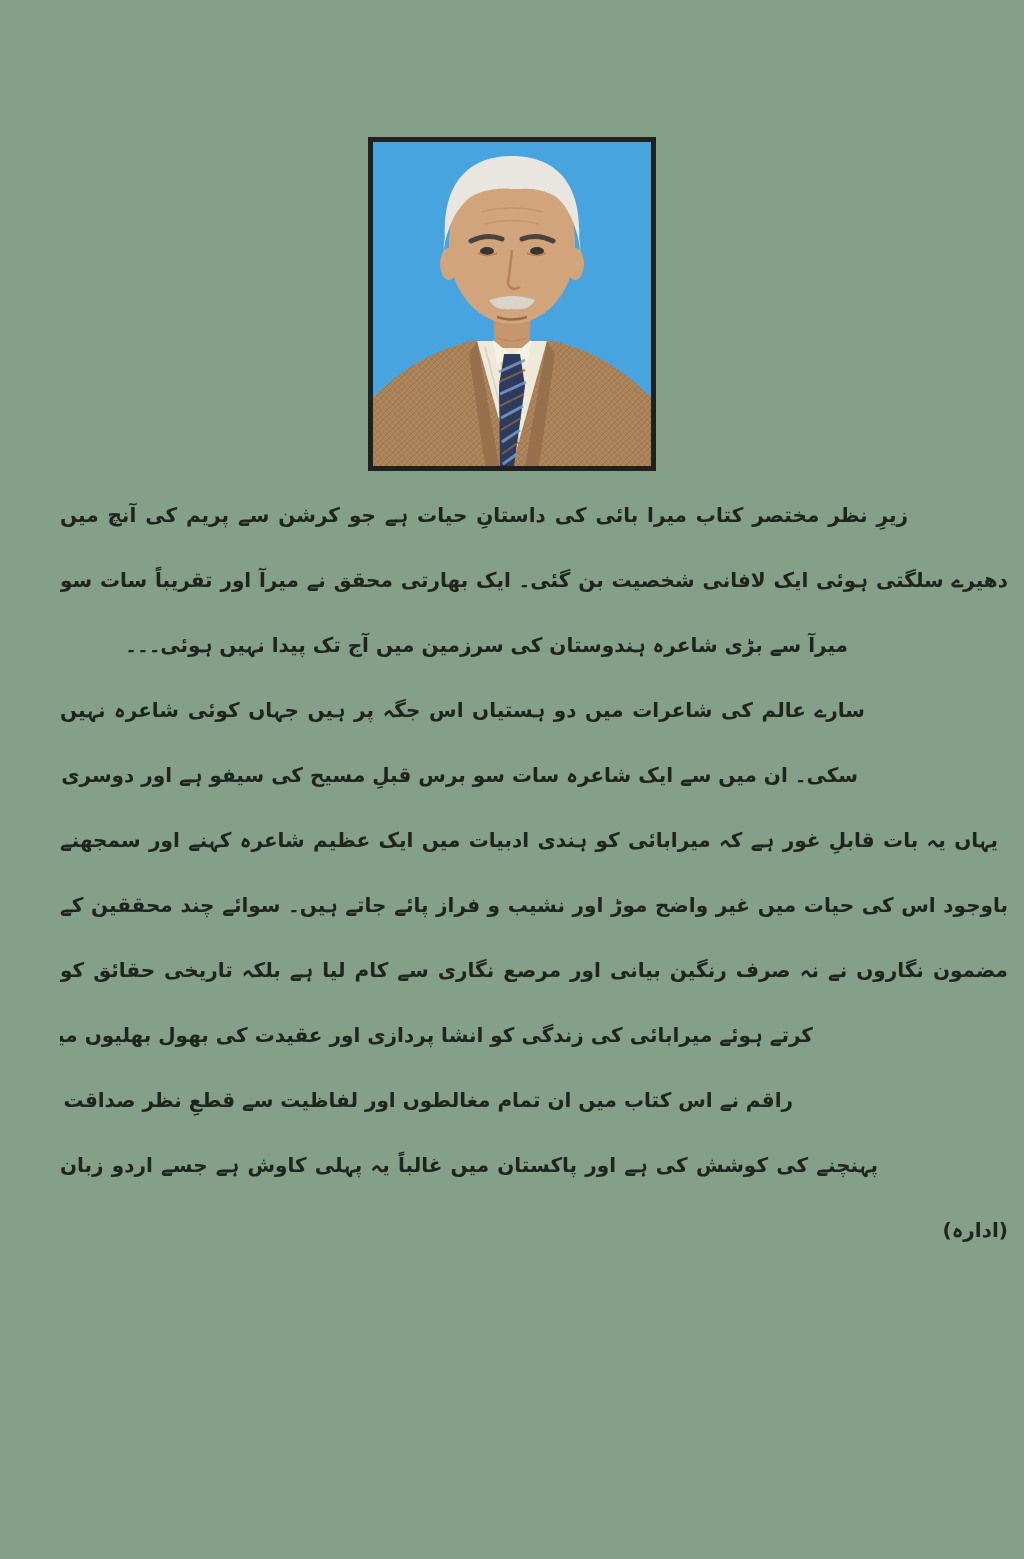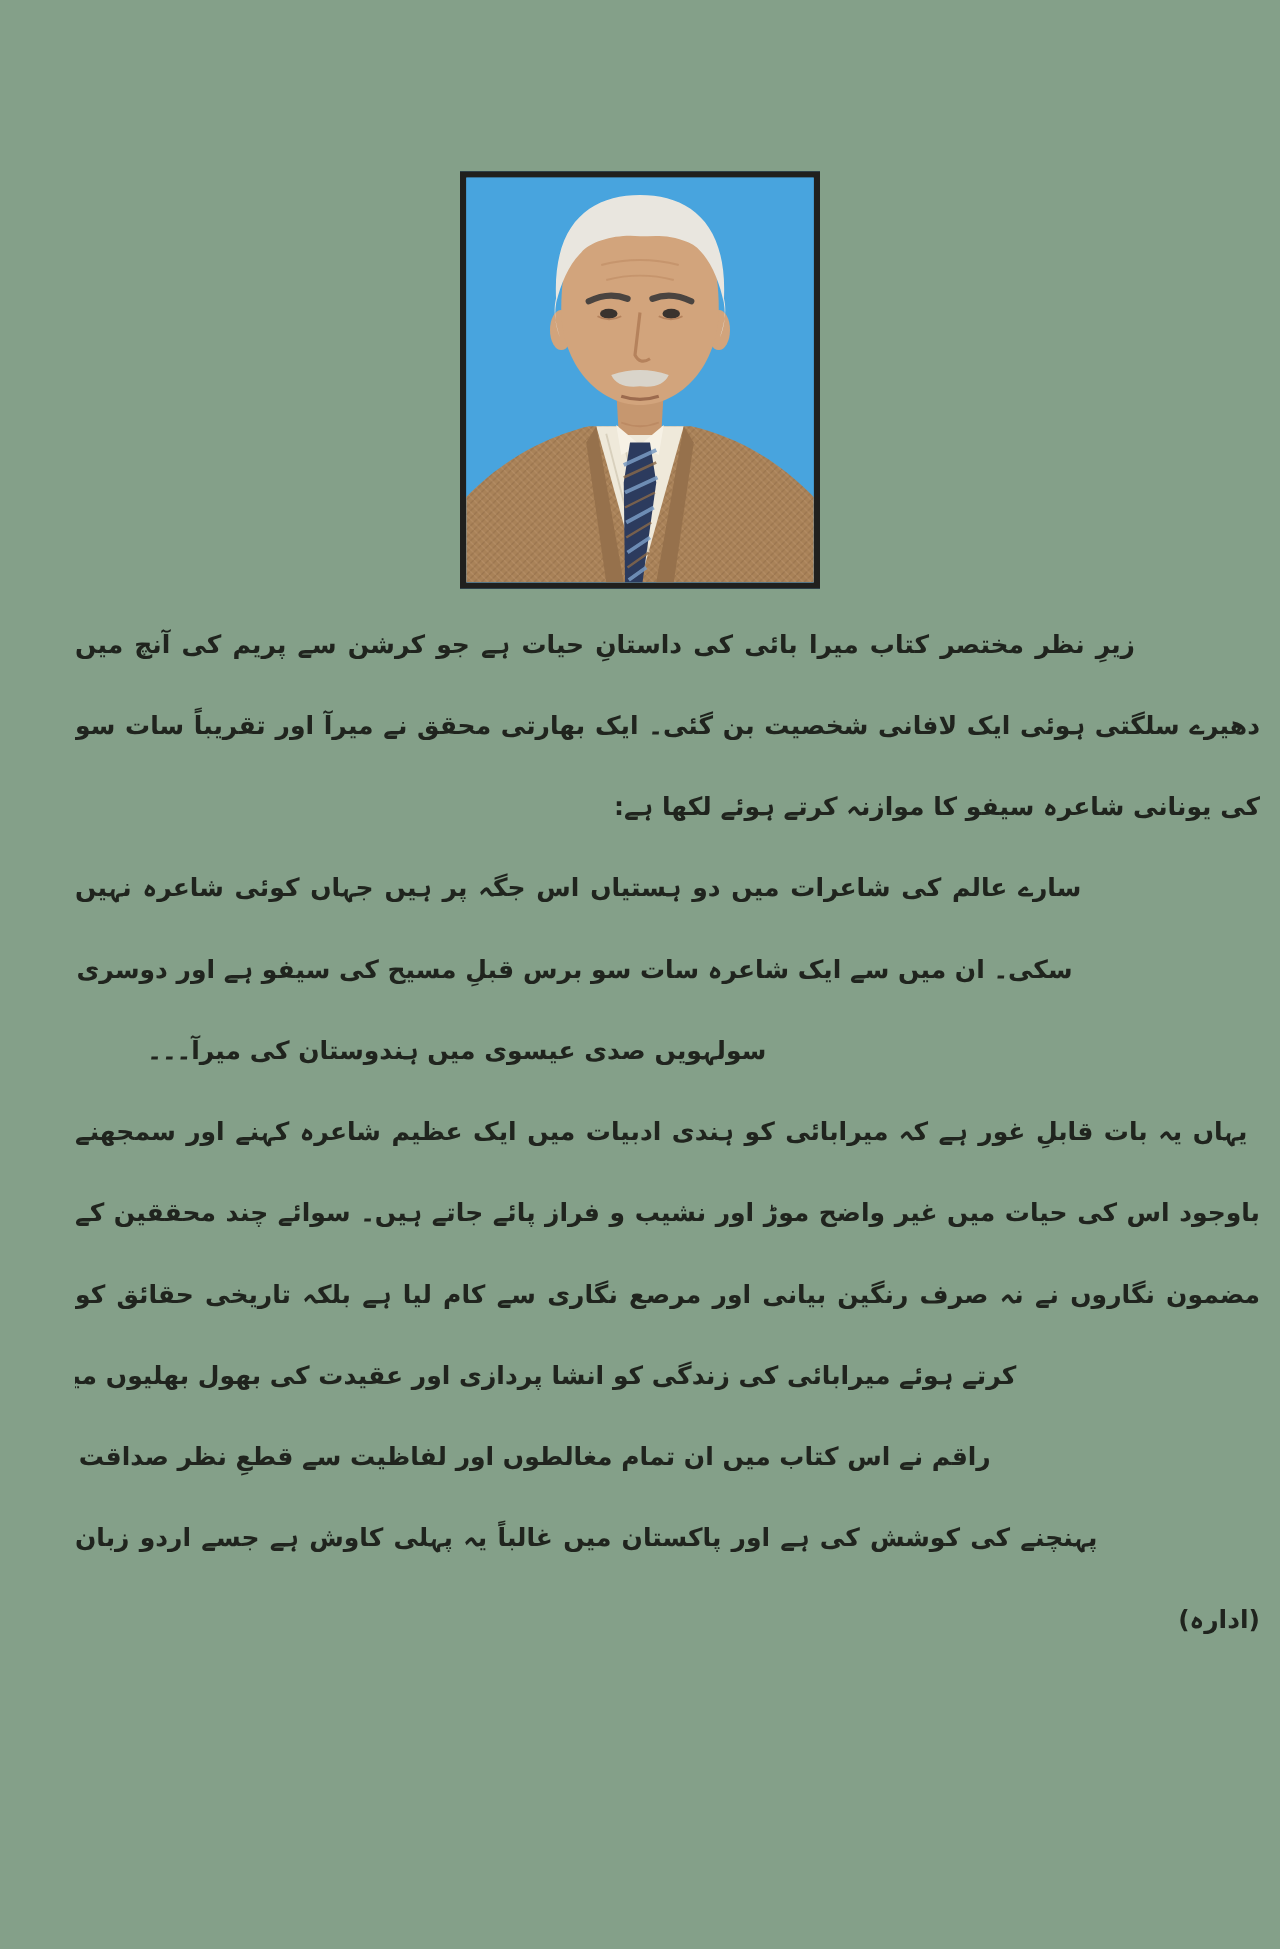--- a/index.html
+++ b/index.html
@@ -113,24 +113,23 @@
 
       <path d="M124,175 Q139,180 154,175" stroke="#9c6b4e" stroke-width="2.5" fill="none"></path>
 
       <path d="M124,196 Q139,202 154,196" stroke="#b5825c" stroke-width="1.5" fill="none" opacity="0.6"></path>
     </svg>
   </div>
 
   <div class="text-block">
       <div class="line just" style="padding-right: 100px;">زیرِ نظر مختصر کتاب میرا بائی کی داستانِ حیات ہے جو کرشن سے پریم کی آنچ میں دھیرے</div>
       <div class="line just" style="padding-right: 0px;">دھیرے سلگتی ہوئی ایک لافانی شخصیت بن گئی۔ ایک بھارتی محقق نے میرآ اور تقریباً سات سو سال قبلِ مسیح</div>
-      <div class="line" style="padding-right: 0px;">کی یونانی شاعرہ سیفو کا موازنہ کرتے ہوئے لکھا ہے:</div>
+      <div class="line" style="padding-right: 160px;">میرآ سے بڑی شاعرہ ہندوستان کی سرزمین میں آج تک پیدا نہیں ہوئی۔۔۔</div>
       <div class="line just" style="padding-right: 143px;">سارے عالم کی شاعرات میں دو ہستیاں اس جگہ پر ہیں جہاں کوئی شاعرہ نہیں پہنچ</div>
       <div class="line" style="padding-right: 150px;">سکی۔ ان میں سے ایک شاعرہ سات سو برس قبلِ مسیح کی سیفو ہے اور دوسری</div>
-      <div class="line" style="padding-right: 395px;">سولہویں صدی عیسوی میں ہندوستان کی میرآ۔۔۔</div>
       <div class="line just" style="padding-right: 10px;">یہاں یہ بات قابلِ غور ہے کہ میرابائی کو ہندی ادبیات میں ایک عظیم شاعرہ کہنے اور سمجھنے کے</div>
       <div class="line just" style="padding-right: 0px;">باوجود اس کی حیات میں غیر واضح موڑ اور نشیب و فراز پائے جاتے ہیں۔ سوائے چند محققین کے اکثریتی</div>
       <div class="line just" style="padding-right: 0px;">مضمون نگاروں نے نہ صرف رنگین بیانی اور مرصع نگاری سے کام لیا ہے بلکہ تاریخی حقائق کو سہواً یا ارادۃً مسخ</div>
       <div class="line" style="padding-right: 195px;">کرتے ہوئے میرابائی کی زندگی کو انشا پردازی اور عقیدت کی بھول بھلیوں میں گم کر دیا ہے۔</div>
       <div class="line" style="padding-right: 215px;">راقم نے اس کتاب میں ان تمام مغالطوں اور لفاظیت سے قطعِ نظر صداقت اور حقائق تک</div>
       <div class="line just" style="padding-right: 130px;">پہنچنے کی کوشش کی ہے اور پاکستان میں غالباً یہ پہلی کاوش ہے جسے اردو زبان میں پیش کیا جا رہا ہے۔</div>
       <div class="line left" style="padding-right: 0px;">(ادارہ)</div>
     </div>
 
 </div>

